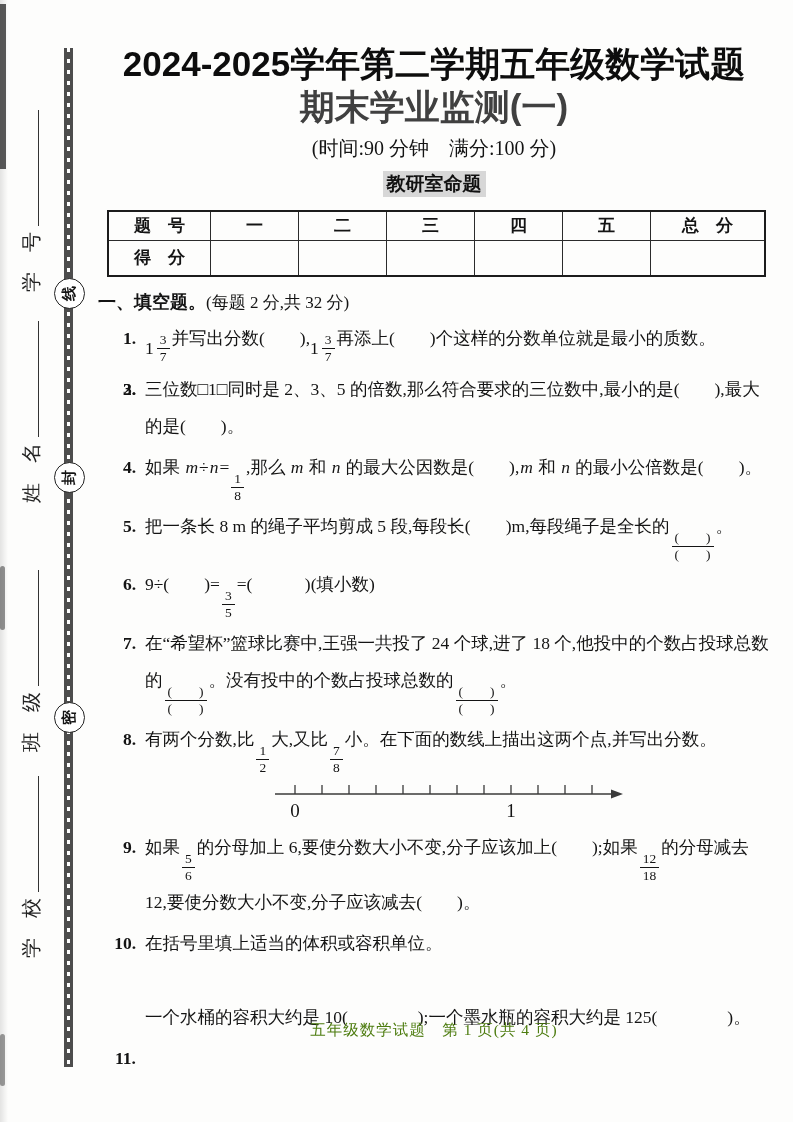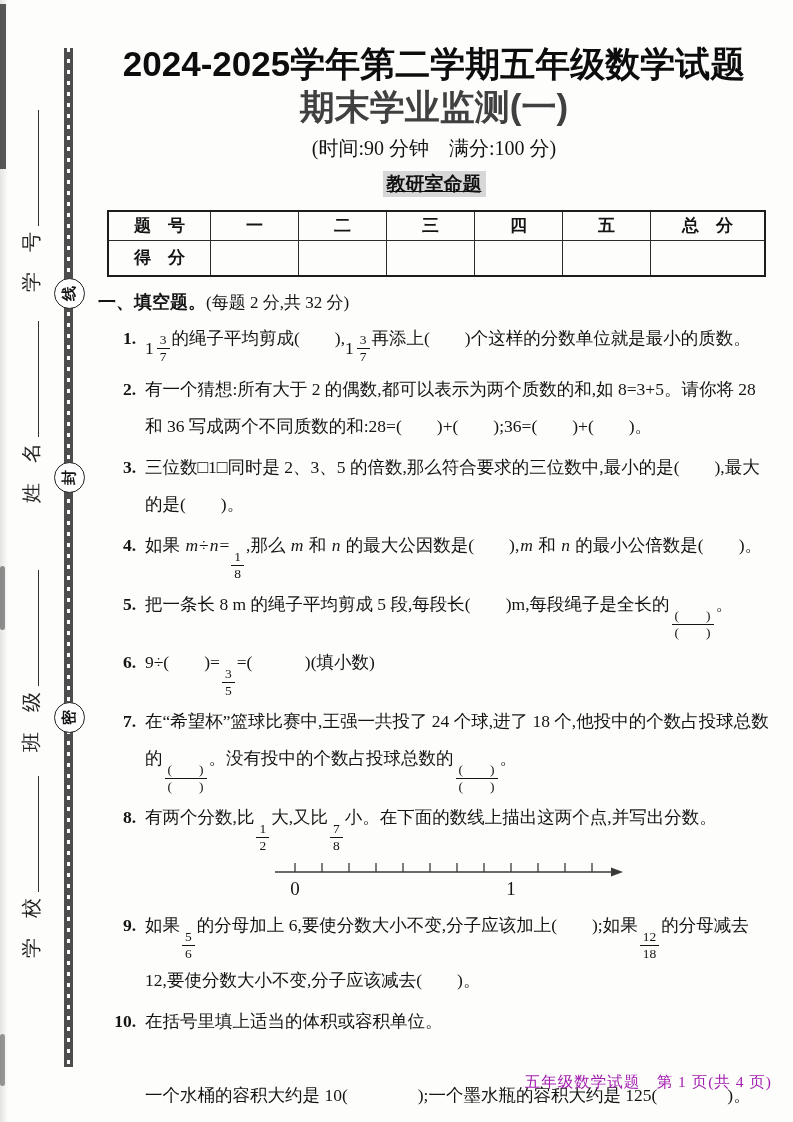--- a/index.html
+++ b/index.html
@@ -27,21 +27,21 @@
 
   
   .content{position:absolute;left:96px;top:0;width:676px;}
   .title{margin-top:42px;text-align:center;font-family:"Liberation Sans", sans-serif;
          font-weight:700;font-size:35px;line-height:1.25;letter-spacing:0px;color:#0d0d0d;}
   .subtitle{text-align:center;font-family:"Liberation Sans", sans-serif;font-weight:700;
          font-size:35px;line-height:1.2;color:#404040;}
   .meta{text-align:center;font-size:20px;margin-top:7px;}
   .stamp-row{text-align:center;margin-top:9px;}
   .stamp{display:inline-block;background:#d7d7d7;font-family:"Liberation Sans", sans-serif;
-         font-weight:700;font-size:19px;padding:0 4px;color:#111;text-decoration:underline;}
+         font-weight:700;font-size:19px;padding:0 4px;color:#111;}
 
   table.score{border-collapse:collapse;margin:13px 0 0 11px;table-layout:fixed;}
   table.score td{border:1px solid #2b2b2b;text-align:center;
          font-family:Liberation Sans, sans-serif;font-weight:700;font-size:17px;padding:0;}
   table.score{border:2px solid #1c1c1c;}
   tr.r-head td{height:28px;} tr.r-score td{height:34px;}
   td.c0{width:101px;} td.cm{width:87px;} td.cl{width:113px;}
 
   .section{margin:13px 0 6px 2px;font-size:18px;}
   .section .hd{font-family:"Liberation Sans", sans-serif;font-weight:700;}
@@ -52,22 +52,22 @@
   .qnum{position:absolute;left:0;top:0;width:40px;text-align:right;font-weight:700;}
   .var{font-style:italic;padding:0 1px;}
   .mixed{display:inline-flex;align-items:center;vertical-align:-10px;}
   .mixed .whole{font-size:17.5px;margin-right:1px;}
   .frac{display:inline-flex;flex-direction:column;align-items:center;vertical-align:-10px;
         font-size:13.5px;line-height:1.18;text-align:center;margin:0 2px;}
   .frac .fn{padding:0 3px;}
   .frac .fd{padding:0 3px;border-top:1.2px solid #141414;}
   .numberline{margin:3px 0 2px 130px;height:46px;}
 
-  .footer{position:absolute;left:96px;width:676px;top:1072px;text-align:right;
-          font-size:15.5px;color:#a21caf;letter-spacing:1px;}
+  .footer{position:absolute;left:96px;width:676px;top:1020px;text-align:center;
+          font-size:15.5px;color:#4d7c0f;letter-spacing:1px;}
 </style>
 </head>
 <body>
 
 <div class="sheet">
   <div class="edge-shadow"></div>
   <div class="smudge s1"></div>
   <div class="smudge s2"></div>
   <div class="smudge s3"></div>
 
@@ -137,28 +137,28 @@
       <span class="hd">一、</span><span class="hd">填空题。</span><span class="mt">(每题 2 分,共 32 分)</span>
     </div>
 
     <div class="questions">
         <div class="q"><span class="qnum">1.</span><span class="qbody"><span class="mixed">
               <span class="whole">1</span>
               <span class="frac">
                 <span class="fn">3</span>
                 <span class="fd">7</span>
               </span>
-            </span><span>的绳子平均剪成(  ),</span><span class="mixed">
+            </span><span>并写出分数(  ),</span><span class="mixed">
               <span class="whole">1</span>
               <span class="frac">
                 <span class="fn">3</span>
                 <span class="fd">7</span>
               </span>
             </span><span>再添上(  )个这样的分数单位就是最小的质数。</span></span></div>
-        <div class="q"><span class="qnum">2.</span><span class="qbody"><span>有一个猜想:所有大于 2 的偶数,都可以表示为两个质数的和,如 8=3+5。请你将 28 和 36 写成两个不同质数的和:28=(  )+(  );36=(  )+(  )。</span></span></div>
+        <div class="q"><span class="qnum">2.</span></div>
         <div class="q"><span class="qnum">3.</span><span class="qbody"><span>三位数□1□同时是 2、3、5 的倍数,那么符合要求的三位数中,最小的是(  ),最大的是(  )。</span></span></div>
         <div class="q"><span class="qnum">4.</span><span class="qbody"><span>如果 </span><span class="var">m</span><span>÷</span><span class="var">n</span><span>=</span><span class="mixed">
               <span class="frac">
                 <span class="fn">1</span>
                 <span class="fd">8</span>
               </span>
             </span><span>,那么 </span><span class="var">m</span><span> 和 </span><span class="var">n</span><span> 的最大公因数是(  ),</span><span class="var">m</span><span> 和 </span><span class="var">n</span><span> 的最小公倍数是(  )。</span></span></div>
         <div class="q"><span class="qnum">5.</span><span class="qbody"><span>把一条长 8 m 的绳子平均剪成 5 段,每段长(  )m,每段绳子是全长的</span><span class="mixed">
               <span class="frac">
                 <span class="fn">(  )</span>

